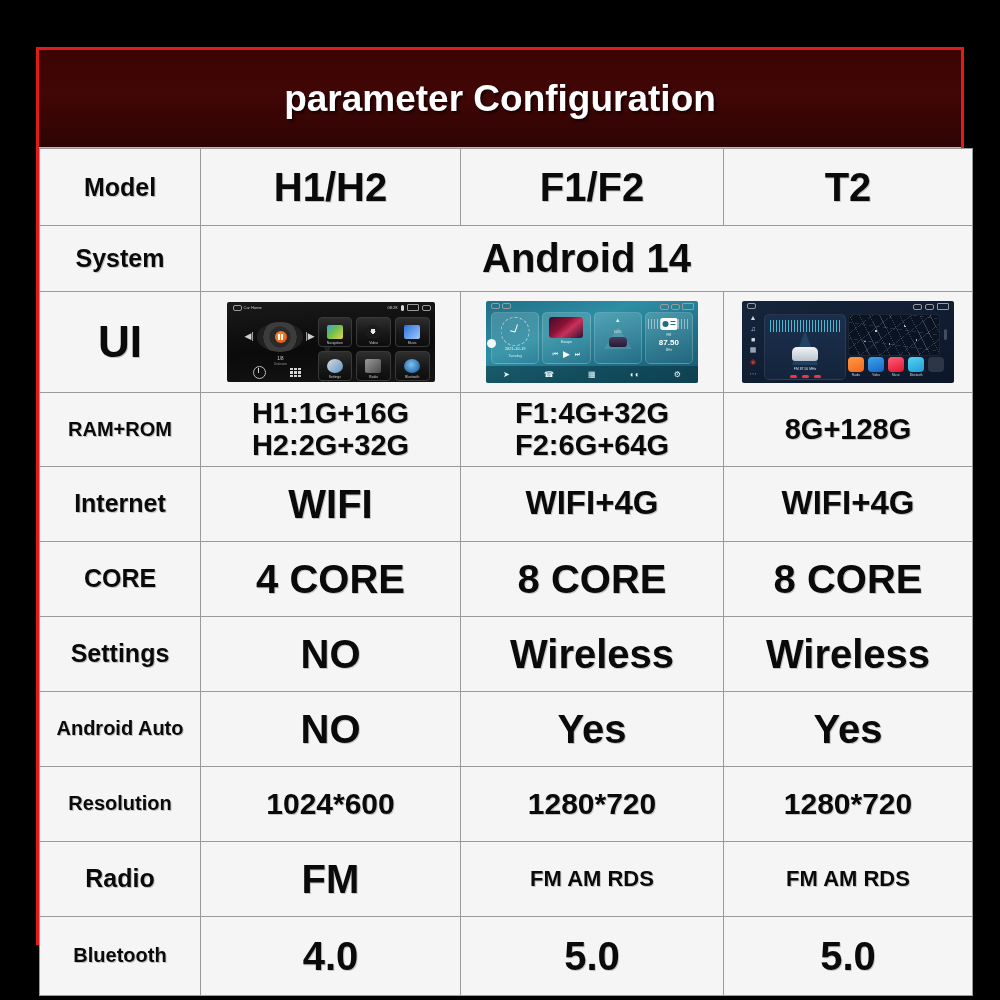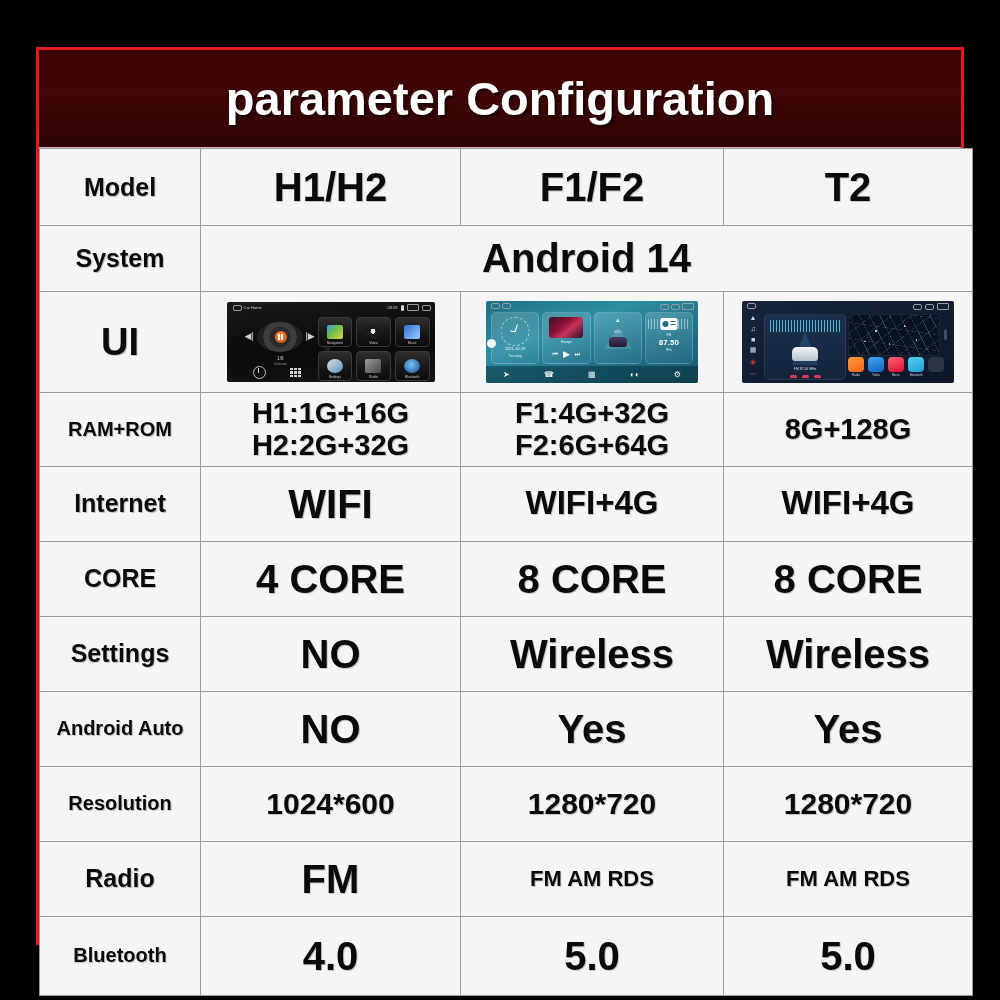--- a/index.html
+++ b/index.html
@@ -38,21 +38,21 @@
   .title-bar {
     height: 97px;
     background: linear-gradient(180deg, #3d0404 0%, #410606 45%, #2e0303 100%);
     display: flex;
     align-items: center;
     justify-content: center;
     border-bottom: 1px solid #d8b0b0;
   }
   .title-text {
     color: #ffffff;
-    font-size: 47px;
+    font-size: 37px;
     font-weight: bold;
     font-family: "Liberation Sans", sans-serif;
     letter-spacing: 0px;
     text-shadow: 2px 2px 3px rgba(0,0,0,0.65);
     white-space: nowrap;
   }
 
   
   table.spec {
     width: 100%;
@@ -68,21 +68,21 @@
     padding: 4px;
     font-family: "Liberation Sans", sans-serif;
     color: #0a0a0a;
   }
   td.label {
     width: 152px;
     font-size: 25px;
     font-weight: bold;
     text-shadow: 1px 1px 0 rgba(150,150,150,0.55);
   }
-  td.label.lbl-big { font-size: 38px; }
+  td.label.lbl-big { font-size: 44px; }
   td.label.lbl-small { font-size: 20px; }
   td.val {
     font-size: 33px;
     font-weight: bold;
     text-shadow: 1px 1px 0 rgba(150,150,150,0.5);
     line-height: 1.12;
   }
   td.val.v-big { font-size: 40px; }
   td.val.v-mid { font-size: 30px; }
   td.val.v-small { font-size: 22px; }

